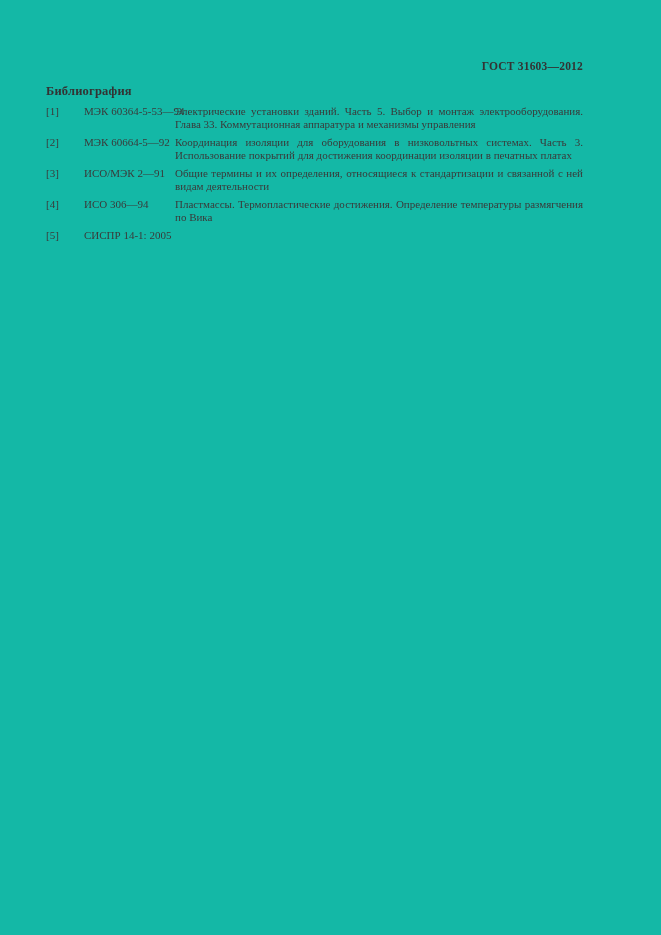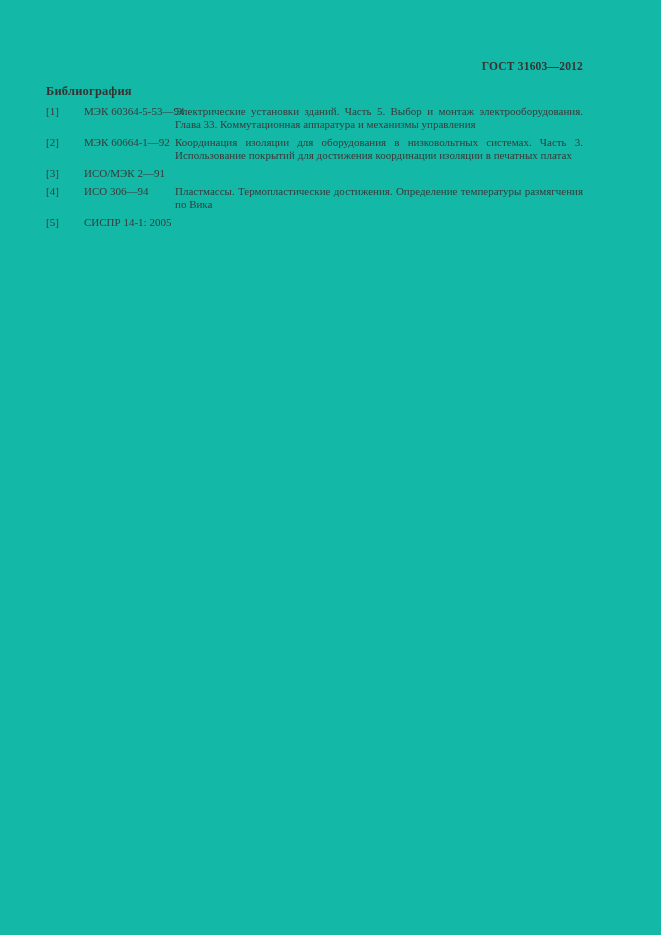--- a/index.html
+++ b/index.html
@@ -86,27 +86,28 @@
 
   <div class="bib-list">
     <div class="bib-entry">
       <span class="bib-ref">[1]</span>
       <span class="bib-code">МЭК 60364-5-53—94</span>
       <span class="bib-desc"><span>Электрические установки зданий. Часть 5. Выбор и монтаж электрооборудования. Глава 33. Коммутационная аппаратура и механизмы управления</span><span class="desc-emphasis"></span></span>
     </div>
 
     <div class="bib-entry">
       <span class="bib-ref">[2]</span>
-      <span class="bib-code">МЭК 60664-1—92</span>
+      <span class="bib-code">МЭК 60664-5—92</span>
       <span class="bib-desc"><span>Координация изоляции для оборудования в низковольтных системах. Часть 3. Использование покрытий для достижения координации изоляции в печатных платах</span><span class="desc-emphasis"></span></span>
     </div>
 
     <div class="bib-entry">
       <span class="bib-ref">[3]</span>
       <span class="bib-code">ИСО/МЭК 2—91</span>
+      <span class="bib-desc"><span>Общие термины и их определения, относящиеся к стандартизации и связанной с ней видам деятельности</span><span class="desc-emphasis"></span></span>
     </div>
 
     <div class="bib-entry">
       <span class="bib-ref">[4]</span>
       <span class="bib-code">ИСО 306—94</span>
       <span class="bib-desc"><span>Пластмассы. Термопластические достижения. Определение температуры размягчения по Вика</span><span class="desc-emphasis"></span></span>
     </div>
 
     <div class="bib-entry">
       <span class="bib-ref">[5]</span>

